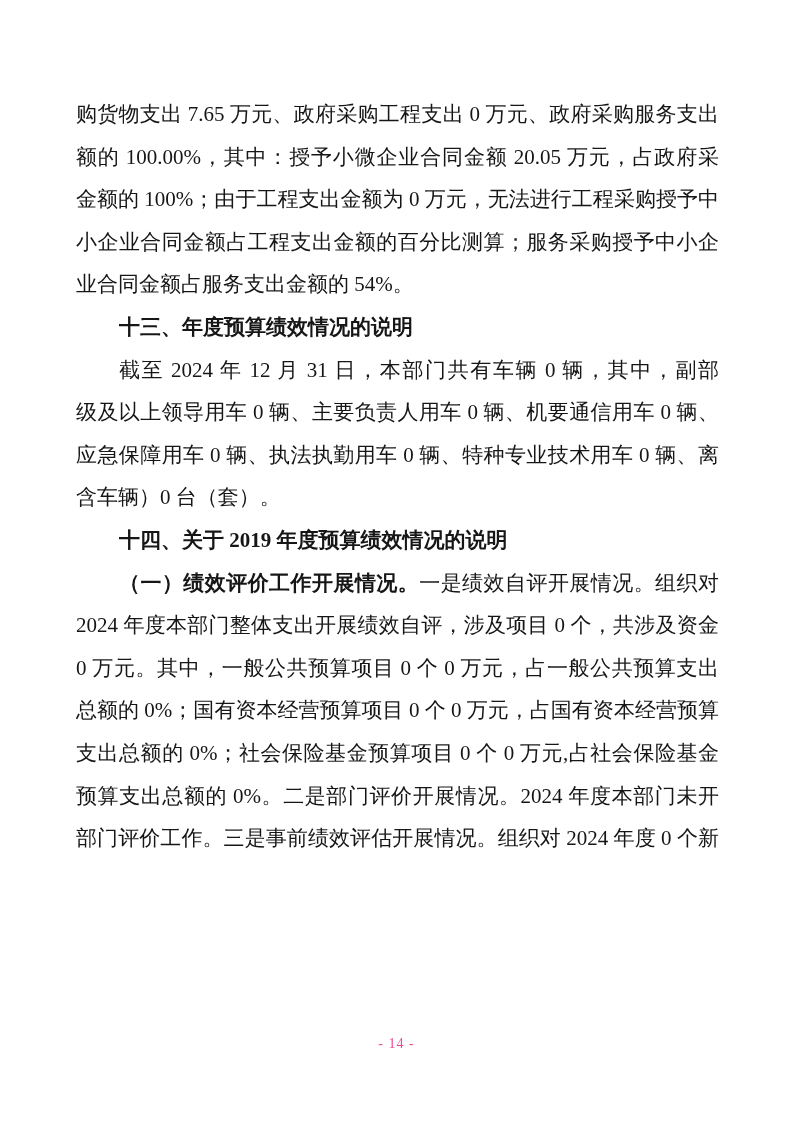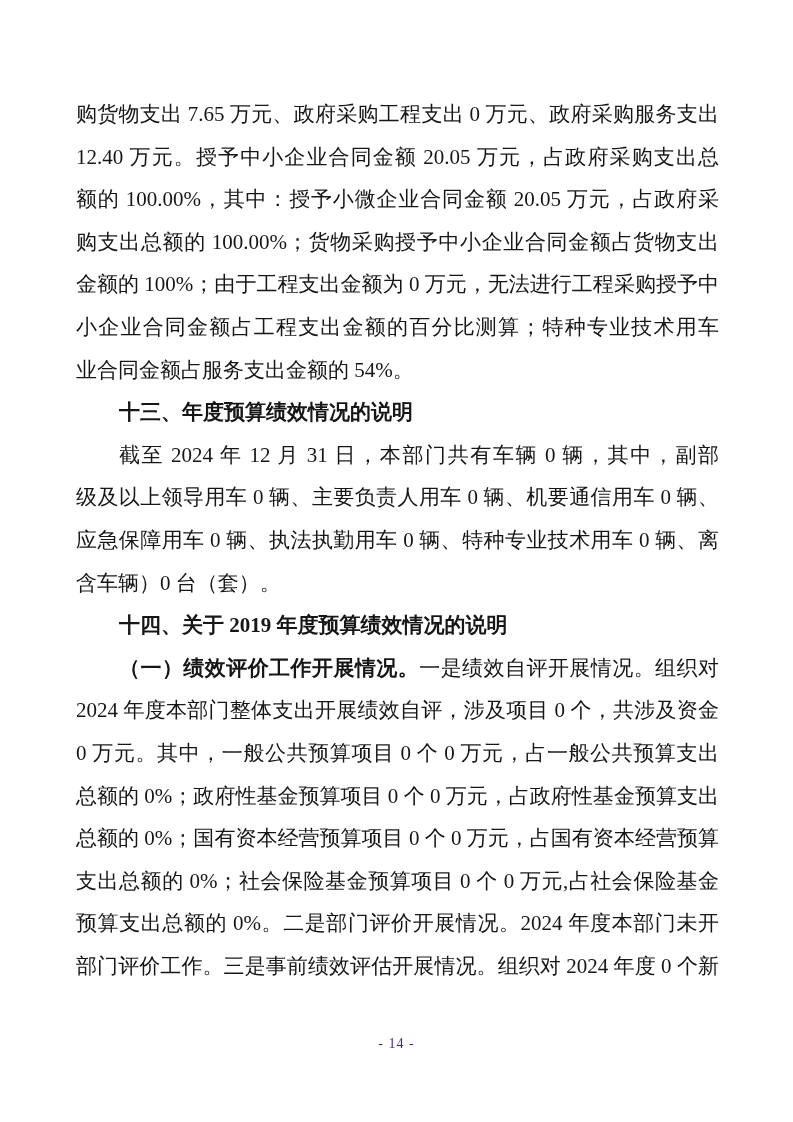--- a/index.html
+++ b/index.html
@@ -36,52 +36,49 @@
   .ind { text-indent: 43px; }   
   .h   { font-weight: bold; }   
   .b   { font-weight: bold; margin-top: 37px; }   
   .page-number {
     position: absolute;
     left: 0; top: 1036px;
     width: 793px;
     text-align: center;
     font-size: 14px;
     letter-spacing: 1px;
-    color: #4c1d95;
+    color: #ec4899;
   }
 </style>
 </head>
 <body>
 
 <div class="page">
   <div class="text-block">
 
     <div class="ln j">购货物支出 7.65 万元、政府采购工程支出 0 万元、政府采购服务支出</div>
-    <div class="ln j">12.40 万元。授予中小企业合同金额 20.05 万元，占政府采购支出总</div>
     <div class="ln j">额的 100.00%，其中：授予小微企业合同金额 20.05 万元，占政府采</div>
-    <div class="ln j">购支出总额的 100.00%；货物采购授予中小企业合同金额占货物支出</div>
     <div class="ln j">金额的 100%；由于工程支出金额为 0 万元，无法进行工程采购授予中</div>
-    <div class="ln j">小企业合同金额占工程支出金额的百分比测算；特种专业技术用车</div>
+    <div class="ln j">小企业合同金额占工程支出金额的百分比测算；服务采购授予中小企</div>
     <div class="ln">业合同金额占服务支出金额的 54%。</div>
 
     <div class="ln h ind">十三、年度预算绩效情况的说明</div>
 
     <div class="ln j ind">截至 2024 年 12 月 31 日，本部门共有车辆 0 辆，其中，副部（省）</div>
     <div class="ln j">级及以上领导用车 0 辆、主要负责人用车 0 辆、机要通信用车 0 辆、</div>
     <div class="ln j">应急保障用车 0 辆、执法执勤用车 0 辆、特种专业技术用车 0 辆、离</div>
     <div class="ln">含车辆）0 台（套）。</div>
 
     <div class="ln h ind">十四、关于 2019 年度预算绩效情况的说明</div>
 
     <div class="ln j ind">
       <span class="b">（一）绩效评价工作开展情况。</span><span>一是绩效自评开展情况。组织对</span>
     </div>
     <div class="ln j">2024 年度本部门整体支出开展绩效自评，涉及项目 0 个，共涉及资金</div>
     <div class="ln j">0 万元。其中，一般公共预算项目 0 个 0 万元，占一般公共预算支出</div>
-    <div class="ln j">总额的 0%；政府性基金预算项目 0 个 0 万元，占政府性基金预算支出</div>
     <div class="ln j">总额的 0%；国有资本经营预算项目 0 个 0 万元，占国有资本经营预算</div>
     <div class="ln j">支出总额的 0%；社会保险基金预算项目 0 个 0 万元,占社会保险基金</div>
     <div class="ln j">预算支出总额的 0%。二是部门评价开展情况。2024 年度本部门未开展</div>
     <div class="ln j">部门评价工作。三是事前绩效评估开展情况。组织对 2024 年度 0 个新</div>
 
   </div>
 
   <div class="page-number">- 14 -</div>
 </div>
 

